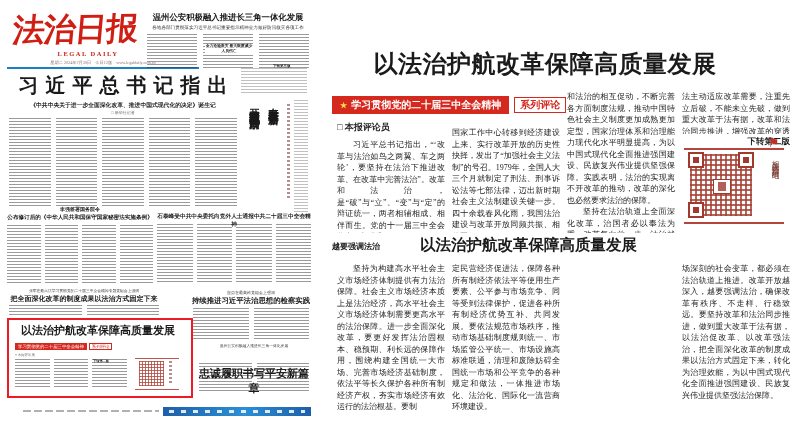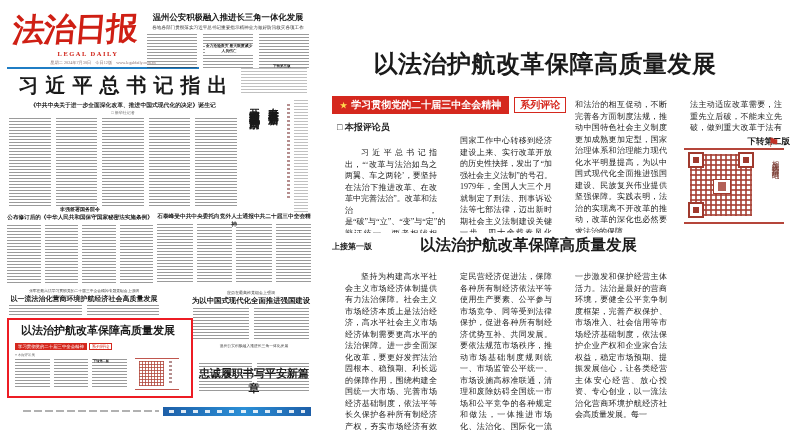--- a/index.html
+++ b/index.html
@@ -103,21 +103,21 @@
   .reader{position:absolute;left:330px;top:0;width:470px;height:430px;background:#fff;}
   .art-headline{left:25px;top:48px;width:380px;font-size:24px;letter-spacing:0.5px;white-space:nowrap;}
   .badge-row{left:2px;top:96px;display:flex;align-items:center;gap:5px;}
   .badge{display:flex;align-items:center;gap:4px;background:#d5281e;color:#fff;
          font-size:10px;font-weight:bold;height:18px;padding:0 8px;white-space:nowrap;}
   .badge .star{font-size:8px;color:#ffd94d;}
   .badge-tag{border:1px solid #d5281e;color:#d5281e;font-size:10px;font-weight:bold;
              height:14px;line-height:14px;padding:0 5px;white-space:nowrap;}
   .art-byline{left:7px;top:121px;font-size:9px;color:#222;}
   .col{position:absolute;width:108px;overflow:hidden;font-size:8px;line-height:11.5px;color:#1c1c1c;}
-  .col p{margin:8px;}
+  .col p{margin:0;}
   .col p.ind{text-indent:2em;}
   .col1{left:7px;top:139px;height:94px;}
   .col2{left:122px;top:127px;height:106px;}
   .col3{left:237px;top:91px;height:142px;}
   .col4{left:352px;top:91px;height:43px;}
   .turn2{left:352px;top:136px;width:108px;text-align:right;font-size:8.5px;}
   .qr-block{left:352px;top:146px;width:112px;height:80px;}
   .qr-line{position:absolute;left:2px;width:100px;height:2px;background:#b5453a;}
   .qr-flag{position:absolute;left:86px;top:-11px;font-size:13px;color:#c03227;
            font-family:"DejaVu Sans","Liberation Sans",sans-serif;}
@@ -200,30 +200,30 @@
       <div class="abs sims simcols">
         <div class="sim"></div>
         <div class="sim"></div>
         <div class="sim"></div>
         <div class="sim"></div>
       </div>
     </div>
 
     <div class="abs story-court">
       <div class="abs kicker c">张军在最高法学习贯彻党的二十届三中全会精神专题党组会上强调</div>
-      <div class="abs hl b c">以一流法治化营商环境护航经济社会高质量发展</div>
+      <div class="abs hl b c">把全面深化改革的制度成果以法治方式固定下来</div>
       <div class="abs sims simcols">
         <div class="sim"></div>
         <div class="sim"></div>
       </div>
     </div>
 
     <div class="abs story-proc">
       <div class="abs kicker c">应勇在最高检党组会上强调</div>
-      <div class="abs hl b c">为以中国式现代化全面推进强国建设</div>
+      <div class="abs hl b c">持续推进习近平法治思想的检察实践</div>
       <div class="abs sims simcols">
         <div class="sim"></div>
         <div class="sim"></div>
       </div>
     </div>
 
     <div class="abs selected-box">
       <div class="abs hl b c serif">以法治护航改革保障高质量发展</div>
       <div class="abs sel-badge-row">
         <span class="sel-badge">学习贯彻党的二十届三中全会精神</span>
@@ -295,27 +295,27 @@
       <div class="qr">
         <div class="qrc" style="left:-2px;top:-2px;"></div>
         <div class="qrc" style="right:-2px;top:-2px;"></div>
         <div class="qrc" style="left:-2px;bottom:-2px;"></div>
         <div class="qr-logo"></div>
       </div>
       <div class="qr-caption">相关视频请扫二维码</div>
       <div class="qr-line" style="top:76px;"></div>
     </div>
 
-    <div class="abs cont-label b">上接第一版</div>
+    <div class="abs cont-label b">越要强调法治</div>
     <div class="abs cont-headline b c serif">以法治护航改革保障高质量发展</div>
 
     <div class="col ccol2 j">
       <p>定民营经济促进法，保障各种所有制经济依法平等使用生产要素、公平参与市场竞争、同等受到法律保护，促进各种所有制经济优势互补、共同发展。要依法规范市场秩序，推动市场基础制度规则统一、市场监管公平统一、市场设施高标准联通，清理和废除妨碍全国统一市场和公平竞争的各种规定和做法，一体推进市场化、法治化、国际化一流营商环境建设。</p>
     </div>
     <div class="col ccol1 j">
       <p class="ind">坚持为构建高水平社会主义市场经济体制提供有力法治保障。社会主义市场经济本质上是法治经济，高水平社会主义市场经济体制需要更高水平的法治保障。进一步全面深化改革，要更好发挥法治固根本、稳预期、利长远的保障作用，围绕构建全国统一大市场、完善市场经济基础制度，依法平等长久保护各种所有制经济产权，夯实市场经济有效运行的法治根基。要制</p>
     </div>
-    <div class="col ccol3 j">
-      <p>一步激发和保护经营主体活力。法治是最好的营商环境，要健全公平竞争制度框架，完善产权保护、市场准入、社会信用等市场经济基础制度，依法保护企业产权和企业家合法权益，稳定市场预期、提振发展信心，让各类经营主体安心经营、放心投资、专心创业，以一流法治化营商环境护航经济社会高质量发展。每一</p>
+    <div class="col ccol4 j">
+      <p>场深刻的社会变革，都必须在法治轨道上推进。改革开放越深入，越要强调法治，确保改革有秩序、不走样、行稳致远。要坚持改革和法治同步推进，做到重大改革于法有据，以法治促改革、以改革强法治，把全面深化改革的制度成果以法治方式固定下来，转化为治理效能，为以中国式现代化全面推进强国建设、民族复兴伟业提供坚强法治保障。</p>
     </div>
 
   </section>
 </div>
 
 </body></html>

